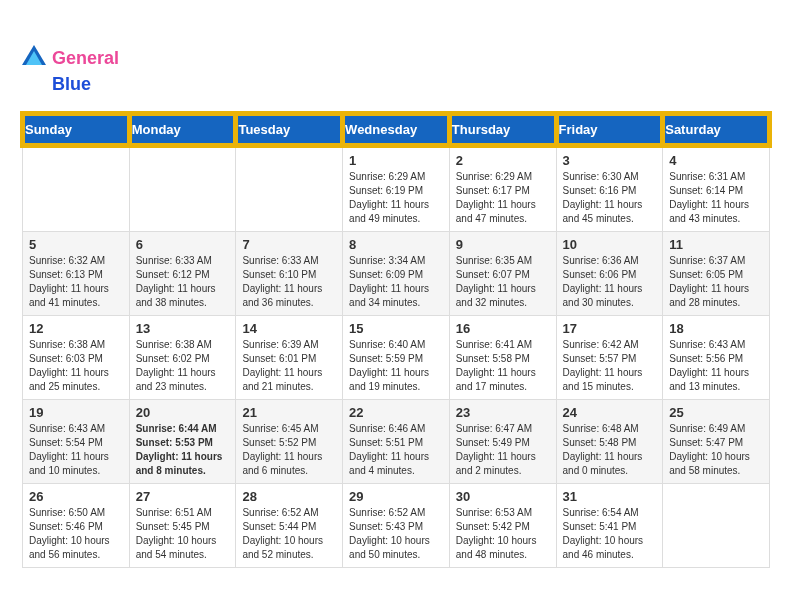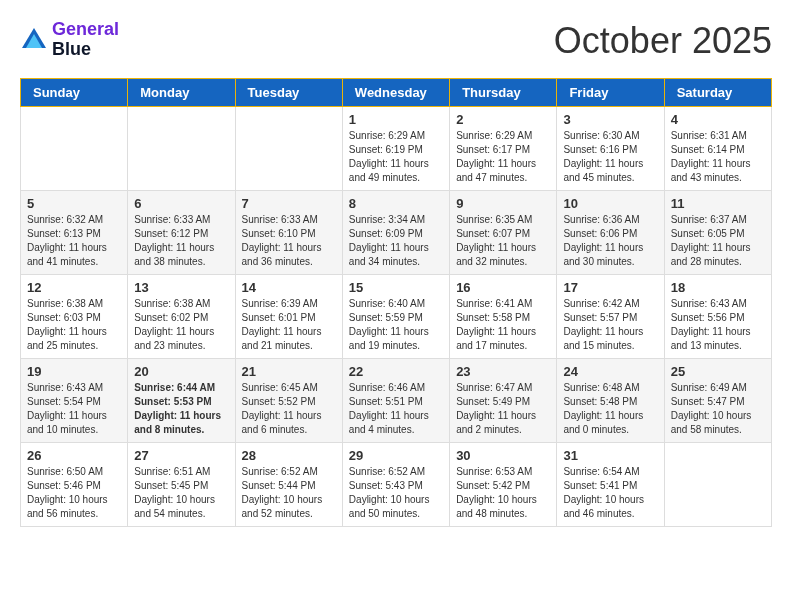--- a/index.html
+++ b/index.html
@@ -21,26 +21,28 @@
       align-items: center;
     }
     .logo-text {
       display: flex;
       flex-direction: column;
       line-height: 1.1;
     }
     .logo-general {
       font-size: 18px;
       font-weight: bold;
-      color: #6d28d9;
+      color: #ec4899;
+      margin-top: 29px;
     }
     .logo-blue {
       font-size: 18px;
       font-weight: bold;
-      color: #0f172a;
+      color: #1d4ed8;
+      margin-top: 6px;
     }
     .logo-icon {
       width: 28px;
       height: 28px;
       margin-right: 4px;
     }
     .title-block {
       text-align: right;
     }
     .month-title {
@@ -54,24 +56,24 @@
     }
     .calendar {
       width: 100%;
       border-collapse: collapse;
       border: 1px solid #ccc;
     }
     .calendar th {
       background: #1565c0;
       color: #fff;
       text-align: left;
-      padding: 6px 12px;
+      padding: 6px 0;
       font-size: 13px;
       font-weight: bold;
-      border: 1px solid #eab308;
+      border: 5px solid #eab308;
     }
     .calendar td {
       vertical-align: top;
       padding: 5px 6px;
       border: 1px solid #ddd;
       width: calc(100% / 7);
       min-height: 80px;
       font-size: 11px;
       color: #333;
       background: #fff;
@@ -102,21 +104,20 @@
     <svg class="logo-icon" viewBox="0 0 28 28">
       <polygon points="14,2 26,22 2,22" fill="#1565c0"></polygon>
       <polygon points="14,8 22,22 6,22" fill="#4fc3f7"></polygon>
     </svg>
     <div class="logo-text">
       <span class="logo-general">General</span>
       <span class="logo-blue">Blue</span>
     </div>
   </div>
   <div class="title-block">
-    <div class="month-title">October 2025</div>
   </div>
 </div>
 
 <table class="calendar">
   <thead>
     <tr>
     <th>Sunday</th>
         <th>Monday</th>
         <th>Tuesday</th>
         <th>Wednesday</th>

